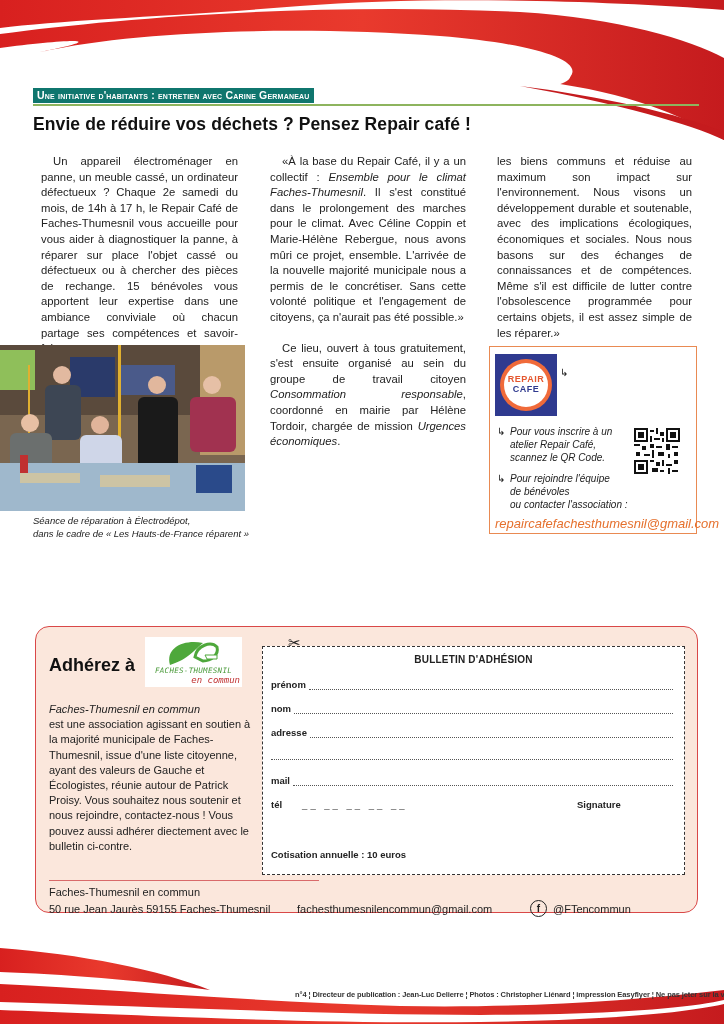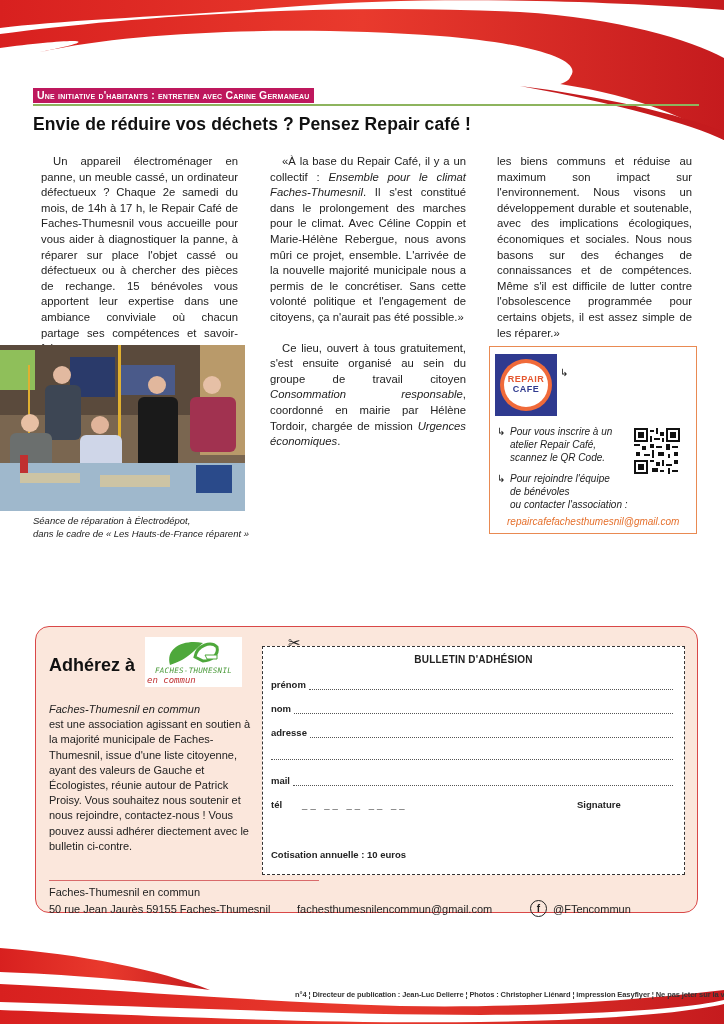--- a/index.html
+++ b/index.html
@@ -1,35 +1,35 @@
 <!DOCTYPE html>
 <html><head>
 <meta charset="utf-8">
 <style>
   html, body { margin:0; padding:0; }
   body { width:724px; height:1024px; position:relative; background:#ffffff; overflow:hidden;
          font-family:"Liberation Sans", sans-serif; color:#1a1a1a; }
   .abs { position:absolute; }
   svg.swoosh { position:absolute; left:0; }
-  .kicker { left:33px; top:88px; background:#be185d; color:#fff; font-size:10.5px; font-weight:bold;
+  .kicker { left:33px; top:88px; background:#0f766e; color:#fff; font-size:10.5px; font-weight:bold;
             padding:1px 4px; letter-spacing:0.2px; font-variant:small-caps; line-height:13px; }
   .kicker-line { left:33px; top:104px; width:666px; height:2px; background:#8db45e; }
   .headline { left:33px; top:114px; font-size:17.5px; font-weight:bold; color:#111; letter-spacing:0.1px; }
   .col { font-size:11.3px; line-height:15.6px; text-align:justify; color:#222; }
   .col p { margin:8px; }
   .ind { text-indent:12px; }
   .col1 { left:33px; top:146px; width:213px; }
   .col2 { left:262px; top:146px; width:212px; }
   .col3 { left:489px; top:146px; width:211px; }
   .photo { left:0; top:345px; width:245px; height:166px; overflow:hidden; background:#6a5a48; }
   .caption { left:33px; top:515px; font-size:9.5px; line-height:12.5px; font-style:italic; color:#222; }
   .infobox { left:489px; top:346px; width:208px; height:188px; border:1.5px solid #e98a52; box-sizing:border-box; }
   .rc-logo { left:495px; top:354px; width:62px; height:62px; background:#2f3a8f; }
   .info-text { font-size:10px; line-height:13.2px; font-style:italic; color:#222; }
-  .info-email { left:507px; top:516px; font-size:10px; color:#e5702d; font-style:italic; }
+  .info-email { left:495px; top:516px; font-size:13px; color:#e5702d; font-style:italic; }
   .qr { left:634px; top:428px; width:46px; height:46px; }
   .adh-box { left:35px; top:626px; width:663px; height:287px; background:#fbe7dc; border:1.5px solid #d94848;
              border-radius:14px; box-sizing:border-box; }
   .adh-title { left:49px; top:655px; font-size:18px; font-weight:bold; color:#111; }
   .fte-logo { left:145px; top:637px; width:97px; height:50px; background:#fff; }
   .adh-text { left:49px; top:702px; width:205px; font-size:11px; line-height:15.2px; color:#222; }
   .bulletin { left:262px; top:646px; width:423px; height:229px; border:1.5px dashed #333; background:#fff; box-sizing:border-box; }
   .b-title { left:262px; top:654px; width:423px; text-align:center; font-size:10px; font-weight:bold; color:#222; letter-spacing:0.2px; }
   .b-row { font-size:9.5px; font-weight:bold; color:#222; display:flex; align-items:flex-end; }
   .b-dots { flex:1; border-bottom:1px dotted #555; margin-left:3px; height:8px; }
@@ -187,21 +187,21 @@
 
 <div class="abs adh-box"></div>
 <div class="abs adh-title">Adhérez à</div>
 <div class="abs fte-logo">
   <svg width="97" height="30" viewBox="0 0 97 30">
     <path d="M25,28 C20,10 40,2 58,6 C50,12 44,22 25,28 Z" fill="#4ea83b"></path>
     <path d="M50,20 C52,8 66,4 72,10 C74,18 66,24 58,24 Z" fill="none" stroke="#4ea83b" stroke-width="3"></path>
     <path d="M60,18 L72,18 L72,22 L62,22 Z" fill="#ffffff" stroke="#4ea83b" stroke-width="1"></path>
   </svg>
   <div class="abs" style="left:2px;top:29px;width:93px;text-align:center;font-size:7.5px;font-style:italic;color:#4a9a3a;letter-spacing:0.3px;font-family:'DejaVu Sans Mono',monospace;">FACHES-THUMESNIL</div>
-  <div class="abs" style="left:2px;top:38px;width:93px;text-align:left;font-size:9px;font-style:italic;color:#c03232;font-family:'DejaVu Sans Mono',monospace;">en commun</div>
+  <div class="abs" style="left:2px;top:38px;width:93px;text-align:right;font-size:9px;font-style:italic;color:#c03232;font-family:'DejaVu Sans Mono',monospace;">en commun</div>
 </div>
 <div class="abs adh-text">
   <em>Faches-Thumesnil en commun</em><br>
   <span>est une association agissant en soutien à la majorité municipale de Faches-Thumesnil, issue d'une liste citoyenne, ayant des valeurs de Gauche et Écologistes, réunie autour de Patrick Proisy. Vous souhaitez nous soutenir et nous rejoindre, contactez-nous ! Vous pouvez aussi adhérer diectement avec le bulletin ci-contre.</span>
 </div>
 
 <div class="abs bulletin"></div>
 <div class="abs" style="left:288px;top:634px;font-size:15px;color:#222;">✂</div>
 <div class="abs b-title">BULLETIN D'ADHÉSION</div>
 

